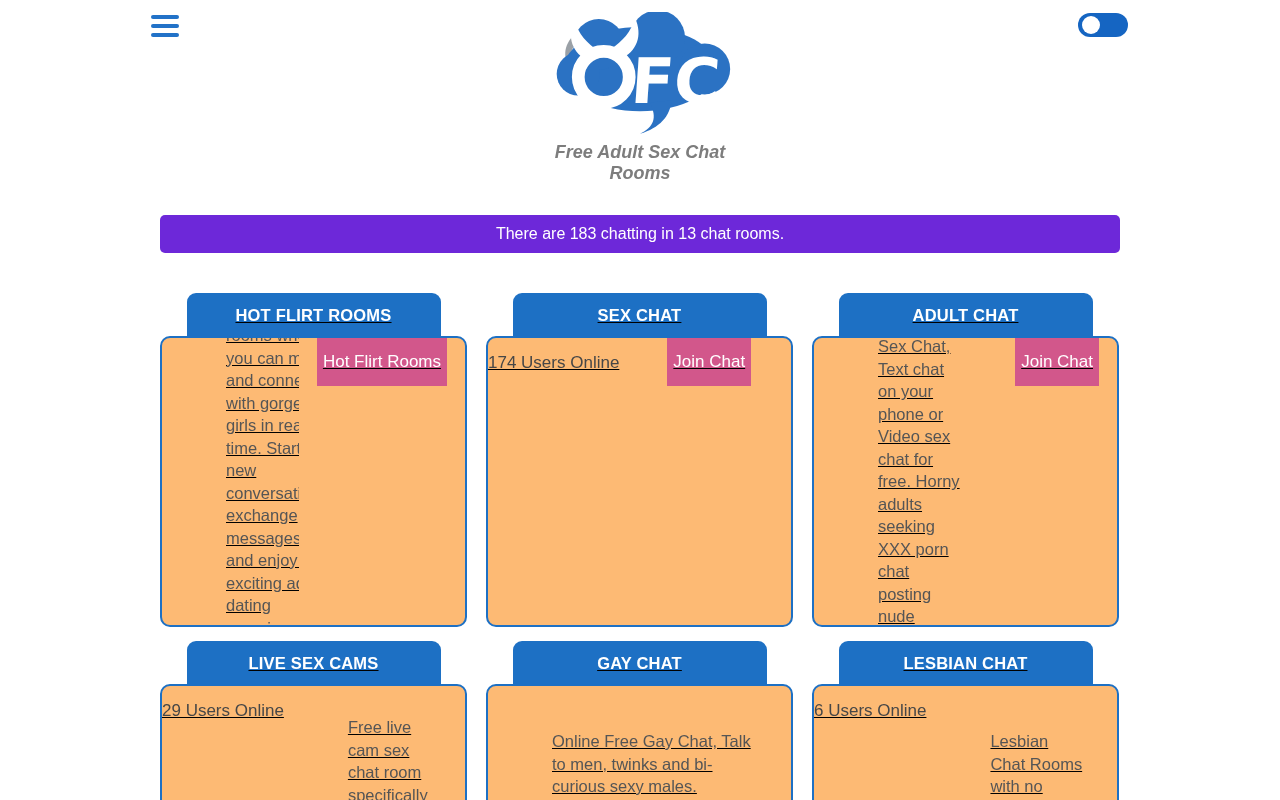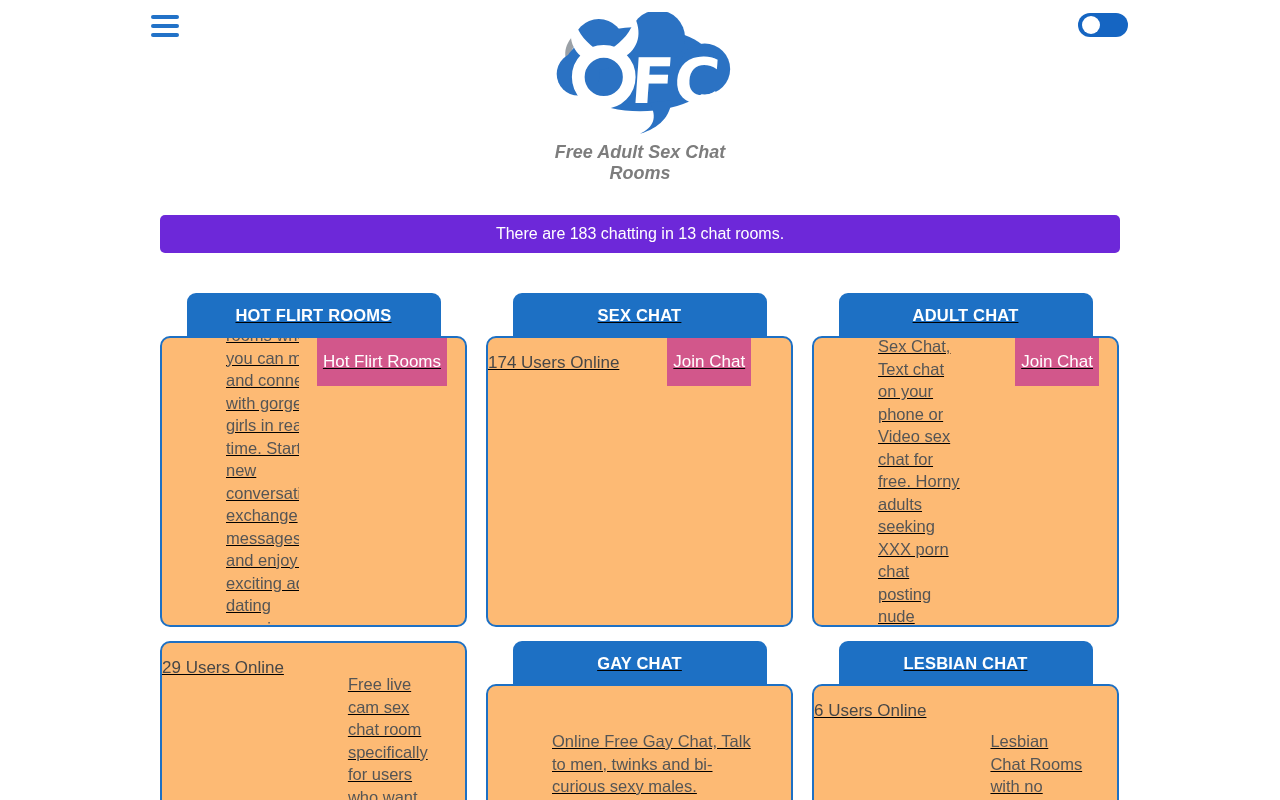--- a/index.html
+++ b/index.html
@@ -156,20 +156,21 @@
     <div class="card-body">
       <hr class="divider">
       <div class="desc-wrap">
         <p class="desc">Live Adult Sex Chat, Text chat on your phone or Video sex chat for free. Horny adults seeking XXX porn chat posting nude selfies.</p>
       </div>
       <button class="cta">Join Chat</button>
     </div>
   </div>
 
   <div class="card">
+    <div class="tab">LIVE SEX CAMS</div>
     <div class="card-body">
       <div class="users">29 Users Online</div>
       <hr class="divider">
       <div class="desc-wrap pt-30">
         <p class="desc">Free live cam sex chat room specifically for users who want to engage in cyber sex cam chat</p>
       </div>
 
     </div>
   </div>
 

